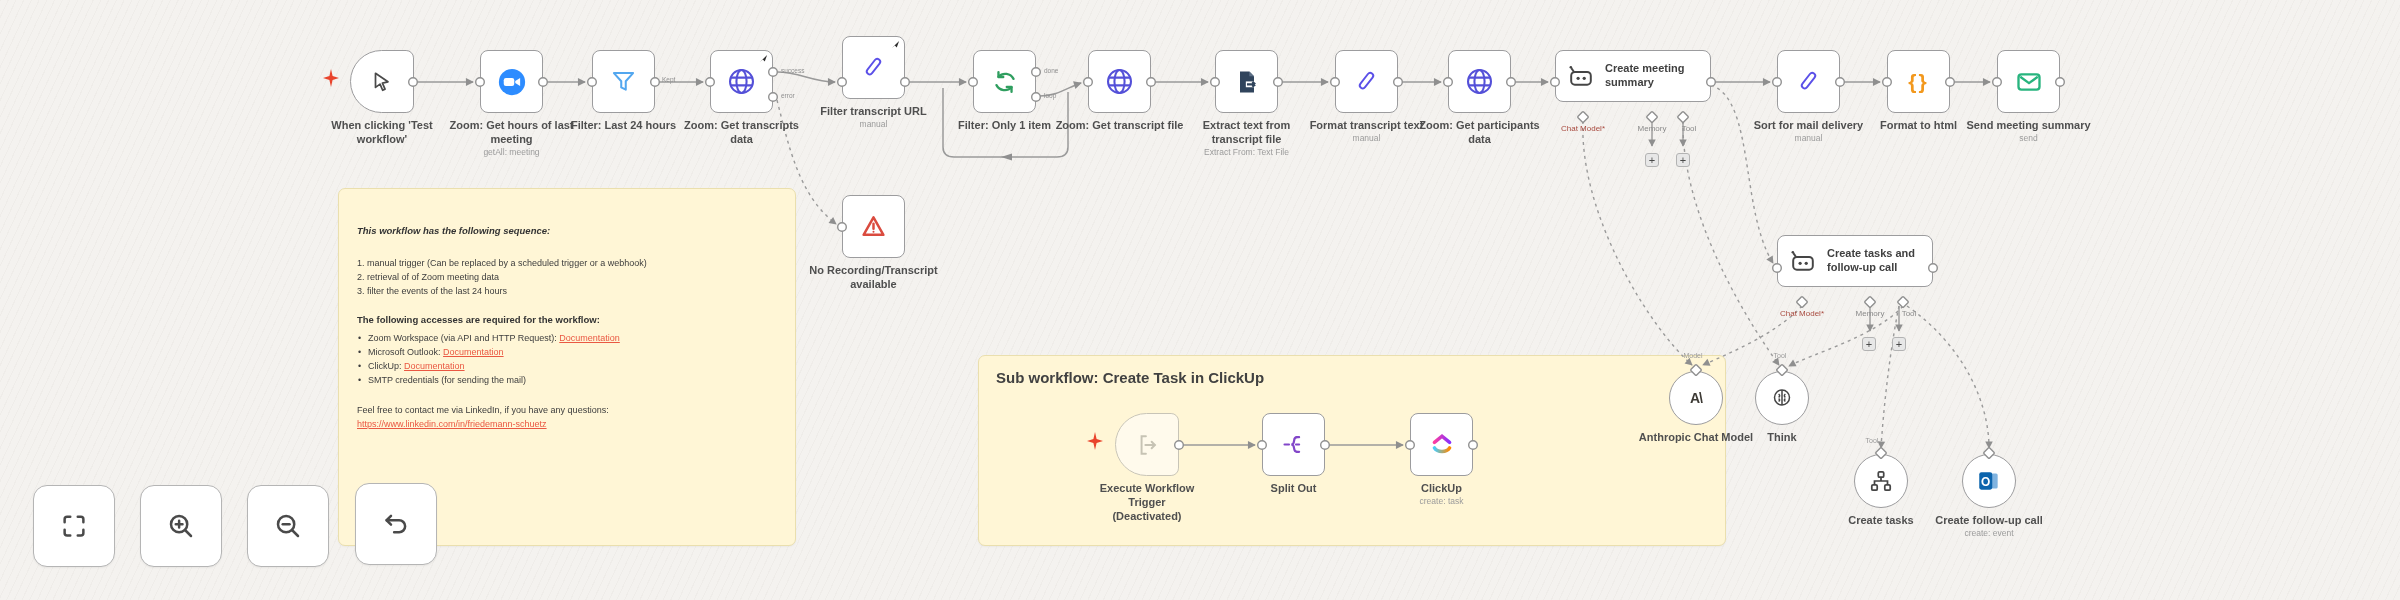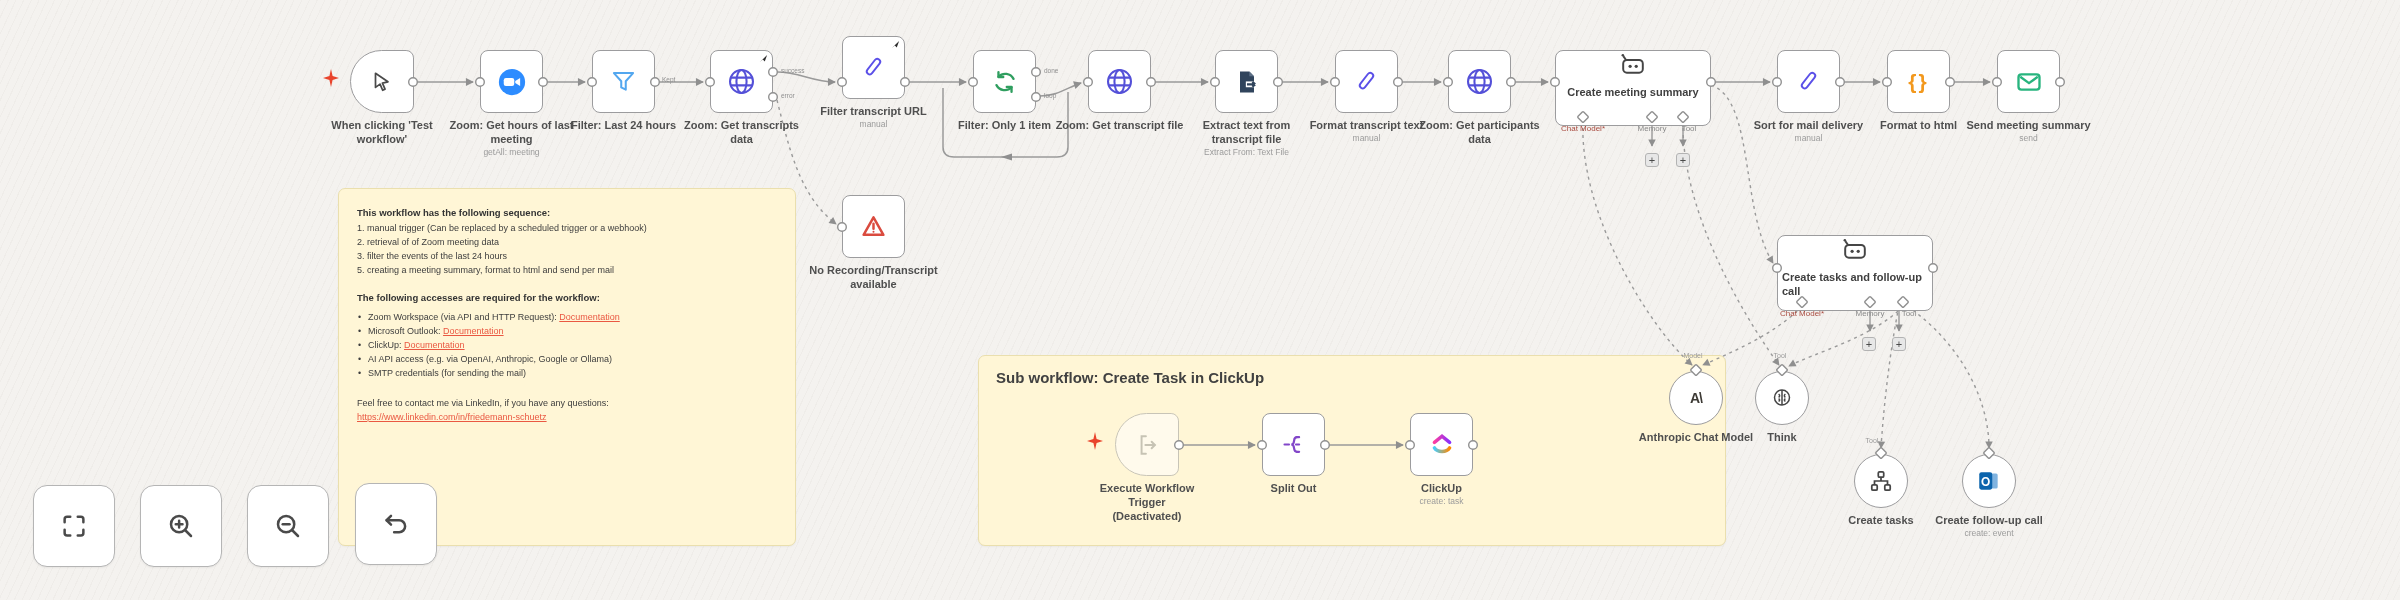--- a/index.html
+++ b/index.html
@@ -15,22 +15,22 @@
   .note-h{font-weight:700;font-size:9.5px;color:#333;}
   .step{ text-indent:-10px;padding-left:10px;}
   .bul{position:relative;padding-left:11px;}
   .bul:before{content:"•";position:absolute;left:1px;top:0;color:#3d3d3d;}
   .lnk{color:#ea5842;text-decoration:underline;}
   
   .node-wrap{position:absolute;z-index:3;}
   .box{width:63px;height:63px;background:#fff;border:1px solid #9c9c9e;border-radius:8px;
     display:flex;align-items:center;justify-content:center;position:relative;box-sizing:border-box;}
   .trigger-shape{border-radius:32px 8px 8px 32px;width:64px;}
-  .agent{width:156px;height:76px;display:flex;flex-direction:column;align-items:center;gap:9px;
-    justify-content:flex-start;padding:0 4px;}
+  .agent{width:156px;height:52px;display:flex;flex-direction:row;align-items:center;gap:9px;
+    justify-content:flex-start;padding:0 10px;}
   .agent .atitle{font-size:11px;font-weight:600;color:#3f3f3f;line-height:1.25;text-align:left;}
   .circle{width:54px;height:54px;border-radius:50%;}
   .faded{opacity:.55;}
   .caption{position:absolute;top:69px;left:50%;transform:translateX(-50%);width:134px;text-align:center;}
   .caption .t{font-size:11px;font-weight:600;color:#4f4f4f;line-height:1.25;}
   .caption .s{font-size:8.5px;color:#9b9b9b;margin-top:0;}
   .circle + .caption{top:60px;}
   .flag{position:absolute;top:3px;right:4px;line-height:0;}
   .glyph-braces{font-size:21px;font-weight:700;color:#f2981d;letter-spacing:2px;}
   .glyph-anthropic{font-size:14px;font-weight:700;color:#3d3a35;letter-spacing:-1px;}
@@ -50,33 +50,31 @@
   .ctrl{position:absolute;z-index:10;width:82px;height:82px;background:#fff;border:1.3px solid #b5b5b5;
     border-radius:14px;display:flex;align-items:center;justify-content:center;box-shadow:0 1px 2px rgba(0,0,0,.05);}
 </style>
 </head>
 <body>
 
 <div id="canvas">
 
   <div class="sticky" style="left:338px;top:188px;width:458px;height:358px;box-sizing:border-box;padding:15px 18px;">
     <div class="note-body">
-      <div class="note-h" style="margin-top:2px;">This workflow has the following sequence:</div>
-      <div style="margin-top:1px;">
+      <div class="note-h" style="margin-top:20px;font-style:italic;">This workflow has the following sequence:</div>
+      <div style="margin-top:18px;">
         <div class="step">1. manual trigger (Can be replaced by a scheduled trigger or a webhook)</div>
         <div class="step">2. retrieval of of Zoom meeting data</div>
         <div class="step">3. filter the events of the last 24 hours</div>
-        <div class="step">5. creating a meeting summary, format to html and send per mail</div>
       </div>
       <div class="note-h" style="margin-top:14px;">The following accesses are required for the workflow:</div>
       <div style="margin-top:5px;">
         <div class="bul"><span>Zoom Workspace (via API and HTTP Request):</span> <span class="lnk">Documentation</span></div>
         <div class="bul"><span>Microsoft Outlook:</span> <span class="lnk">Documentation</span></div>
         <div class="bul"><span>ClickUp:</span> <span class="lnk">Documentation</span></div>
-        <div class="bul"><span>AI API access (e.g. via OpenAI, Anthropic, Google or Ollama)</span></div>
         <div class="bul"><span>SMTP credentials (for sending the mail)</span></div>
       </div>
       <div style="margin-top:16px;">
         <div>Feel free to contact me via LinkedIn, if you have any questions:</div>
         <div class="lnk">https://www.linkedin.com/in/friedemann-schuetz</div>
       </div>
     </div>
   </div>
 
   <div class="sticky" style="left:978px;top:355px;width:748px;height:191px;box-sizing:border-box;padding:13px 17px;">

